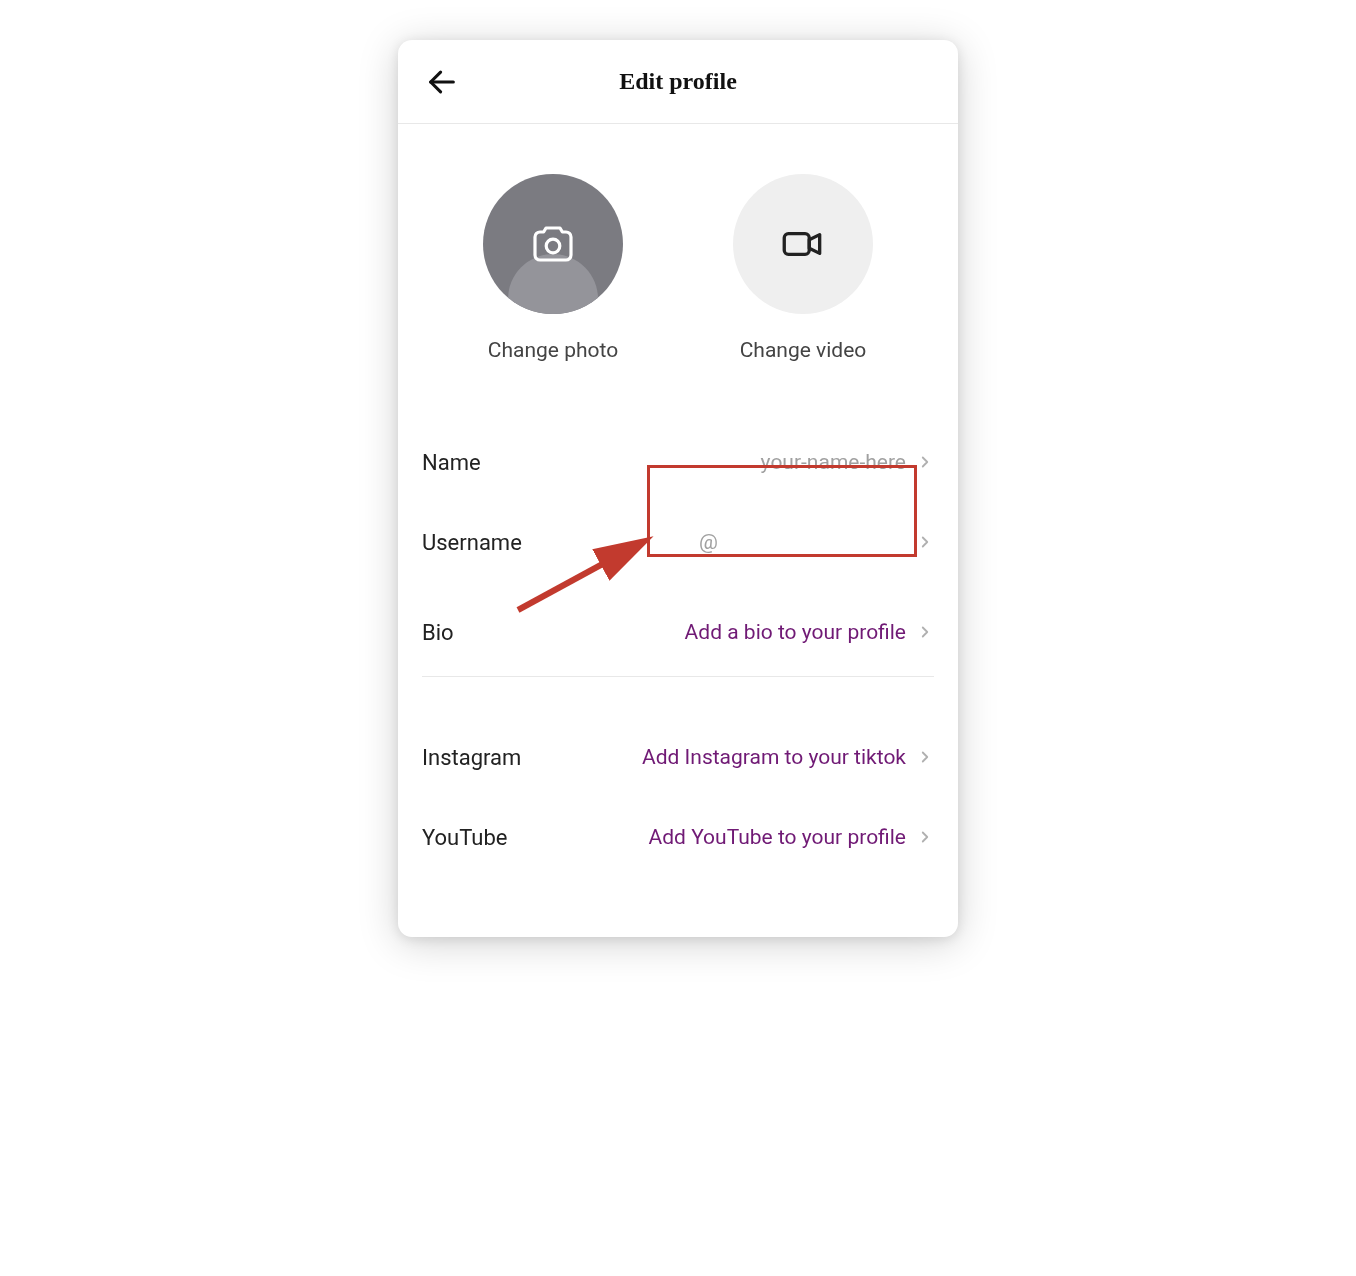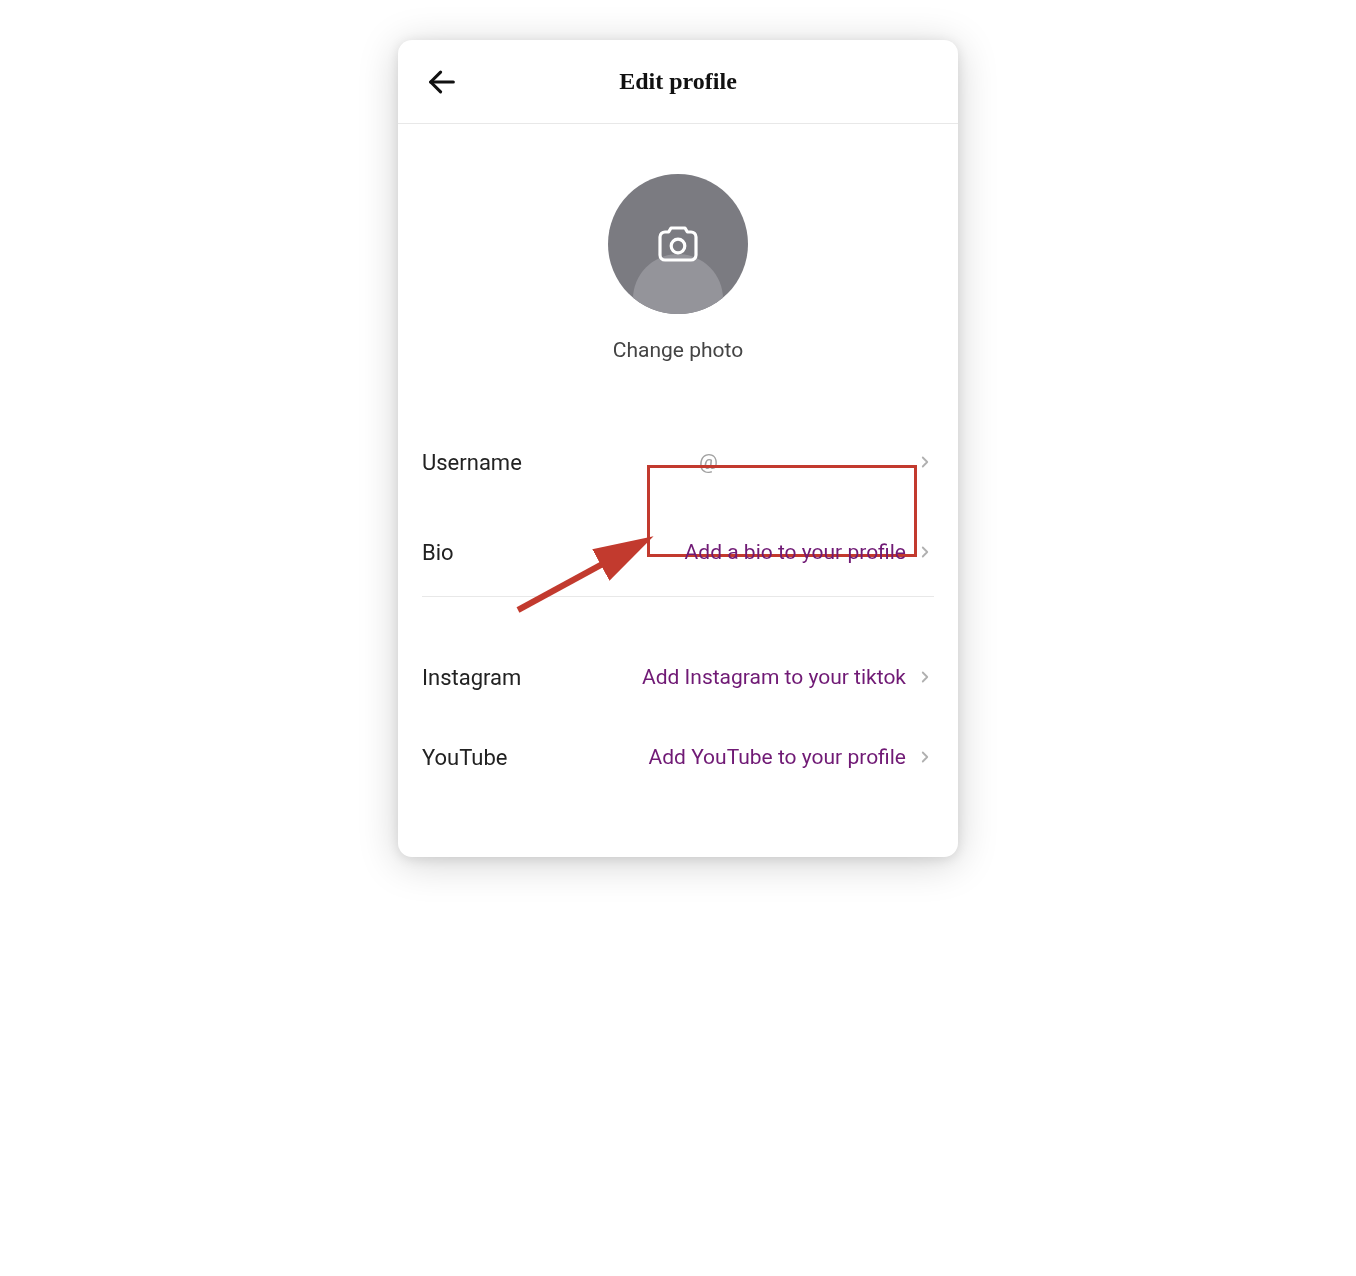--- a/index.html
+++ b/index.html
@@ -173,24 +173,42 @@
   <div class="media-row">
     <div class="media-item">
       <div class="avatar-circle avatar-photo">
         <svg width="48" height="48" viewBox="0 0 24 24" fill="none" stroke="#ffffff" stroke-width="1.6" stroke-linecap="round" stroke-linejoin="round" style="z-index:2; position:relative;">
           <path d="M3 8.5A2.5 2.5 0 0 1 5.5 6h1.8l1.2-2h7l1.2 2h1.8A2.5 2.5 0 0 1 21 8.5v9A2.5 2.5 0 0 1 18.5 20h-13A2.5 2.5 0 0 1 3 17.5v-9Z"></path>
           <circle cx="12" cy="13" r="3.4"></circle>
         </svg>
       </div>
       <div class="media-label">Change photo</div>
     </div>
+    <div class="media-item">
+      <div class="avatar-circle avatar-video">
+        <svg width="50" height="50" viewBox="0 0 24 24" fill="none" stroke="#222" stroke-width="1.6" stroke-linecap="round" stroke-linejoin="round">
+          <rect x="3" y="7" width="12" height="10" rx="2"></rect>
+          <polygon points="15 10 20 7.5 20 16.5 15 14"></polygon>
+        </svg>
+      </div>
+      <div class="media-label">Change video</div>
+    </div>
   </div>
 
   <div class="content" style="position:relative;">
 
+    <div class="row">
+      <div class="row-label">Name</div>
+      <div class="row-value">
+        <span>your-name-here</span>
+        <svg class="chevron" width="18" height="18" viewBox="0 0 24 24" fill="none" stroke="#b0b0b0" stroke-width="2.4" stroke-linecap="round" stroke-linejoin="round">
+            <polyline points="9 6 15 12 9 18"></polyline>
+          </svg>
+      </div>
+    </div>
 
     <div class="row">
       <div class="row-label">Username</div>
       <div class="row-value" style="width:235px; justify-content:space-between;">
         <span>@</span>
         <svg class="chevron" width="18" height="18" viewBox="0 0 24 24" fill="none" stroke="#b0b0b0" stroke-width="2.4" stroke-linecap="round" stroke-linejoin="round">
             <polyline points="9 6 15 12 9 18"></polyline>
           </svg>
       </div>
     </div>

